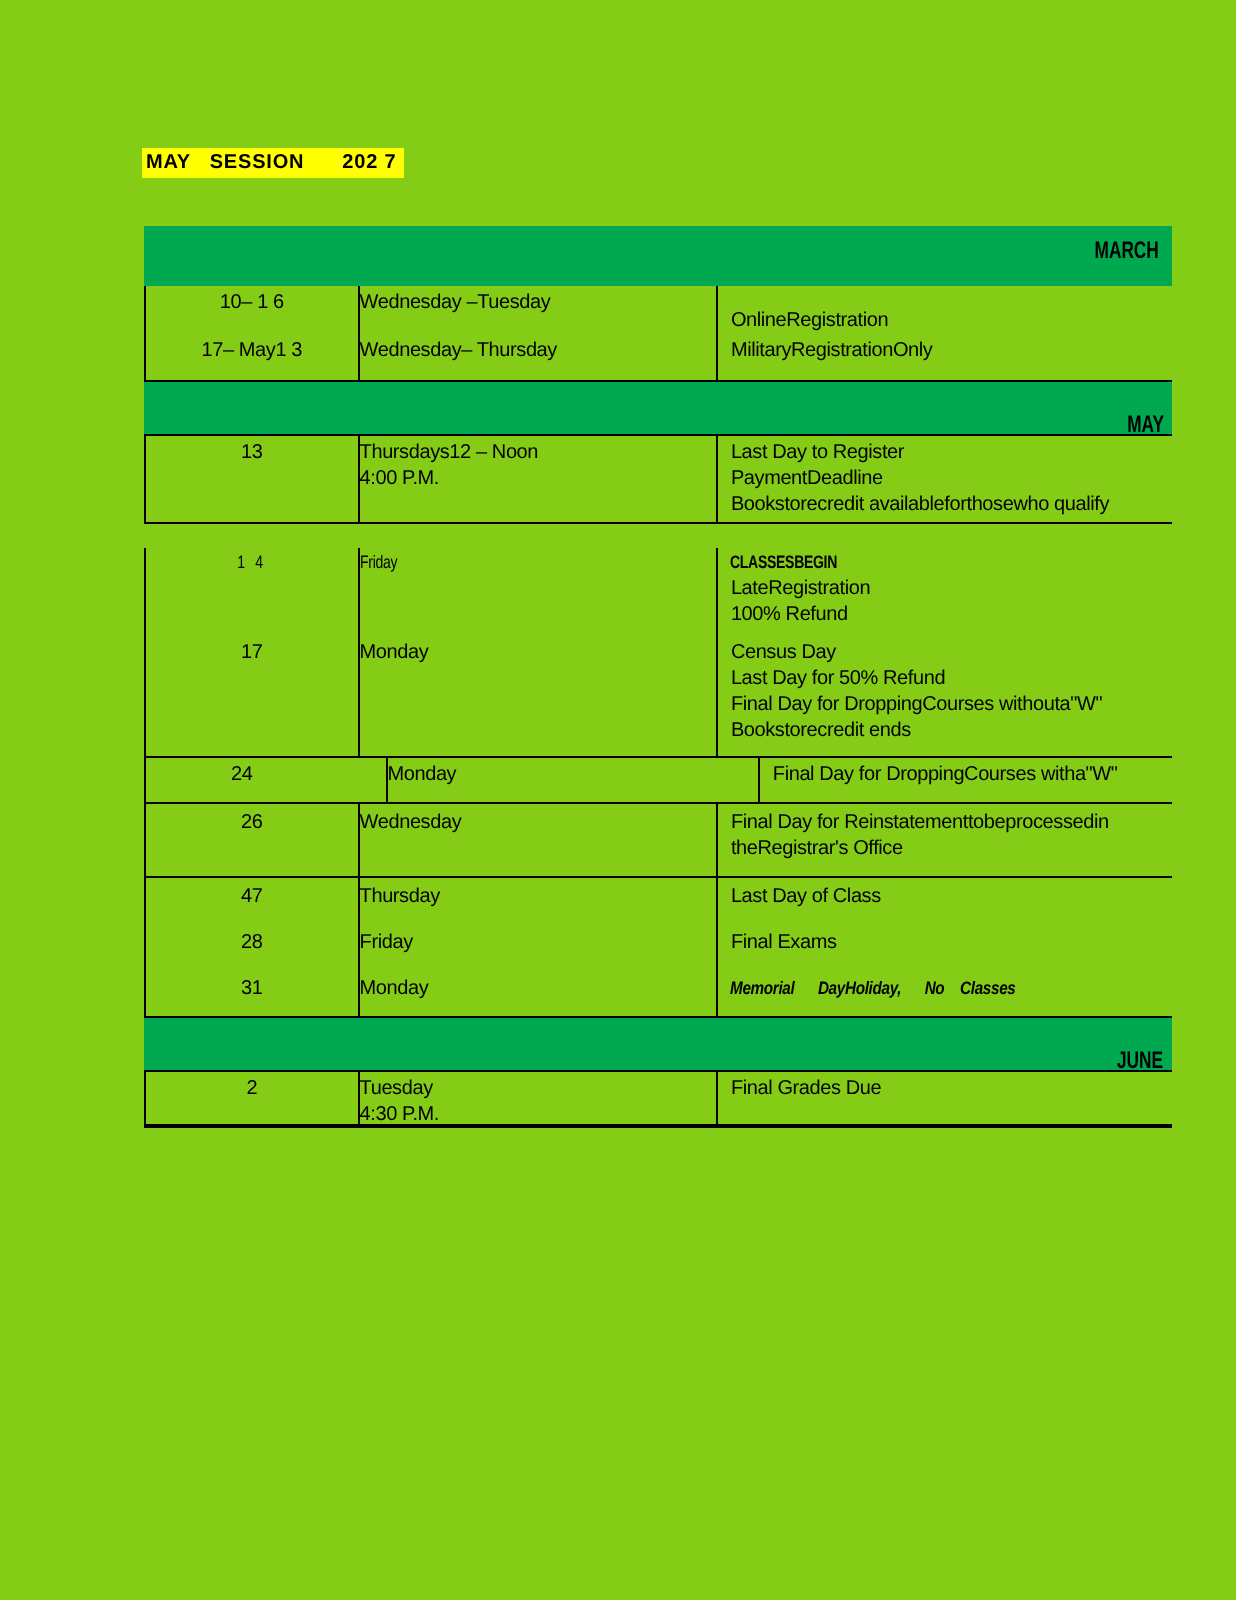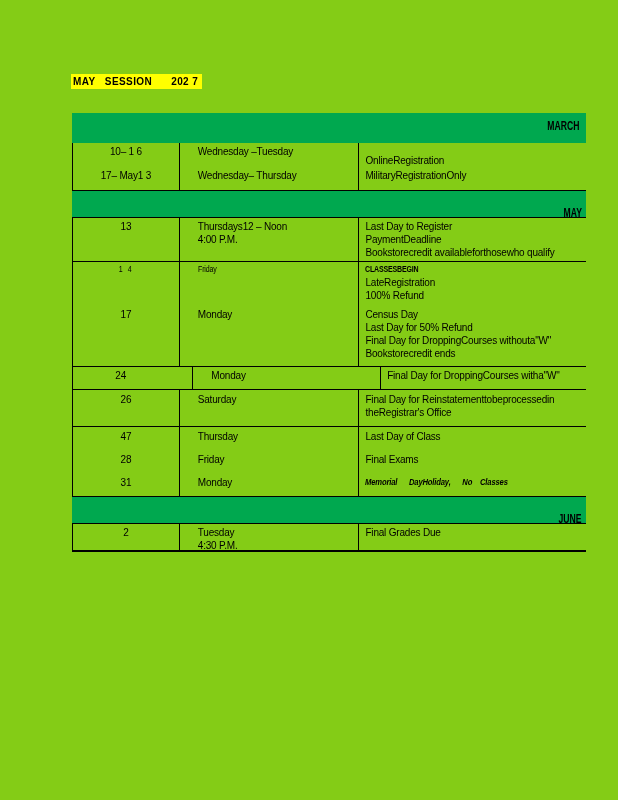--- a/index.html
+++ b/index.html
@@ -36,29 +36,29 @@
   .bar-mid{height:28px;border-top:1px solid var(--border-black,#000);border-bottom:1px solid var(--border-black,#000);padding-top:12px;}
 
   .block{
     width:514px;display:flex;align-items:stretch;
     border-left:1px solid var(--border-black,#000);
   }
   .bb{border-bottom:1px solid var(--border-black,#000);}
   .bb2{border-bottom:2px solid var(--border-black,#000);}
   .h-march{height:47px;}
   .h-13{height:44px;}
-  .h-1417{height:105px;}
+  .h-1417{height:105px;margin-top:12px;}
   .h-24{height:23px;gap:24px;}
   .h-26{height:37px;}
   .h-2731{height:69px;}
   .h-june{height:28px;}
 
   .c{height:100%;}
   .c1{width:106px;text-align:center;}
-  .c2{width:180px;border-left:1px solid var(--border-black,#000);padding-left:18px;}
+  .c2{width:180px;border-left:1px solid var(--border-black,#000);padding-left:0;}
   .c3{width:228px;border-left:1px solid var(--border-black,#000);padding-left:6px;}
 
   .ln{font-size:10px;line-height:13px;letter-spacing:-0.2px;white-space:nowrap;}
   .mt1{margin-top:1px;}
   .mt2{margin-top:2px;}
   .mt3{margin-top:3px;}
   .g6{margin-top:6px;}
   .g10{margin-top:10px;}
   .g11{margin-top:11px;}
   .g32{margin-top:32px;}
@@ -148,21 +148,21 @@
       <div class="c c3">
         <div class="ln mt2">Final Day for DroppingCourses witha"W"</div>
       </div>
     </div>
 
     <div class="block h-26 bb">
       <div class="c c1">
         <div class="ln mt3">26</div>
       </div>
       <div class="c c2">
-        <div class="ln mt3">Saturday</div>
+        <div class="ln mt3">Wednesday</div>
       </div>
       <div class="c c3">
         <div class="ln mt3">Final Day for Reinstatementtobeprocessedin</div>
         <div class="ln">theRegistrar's Office</div>
       </div>
     </div>
 
     <div class="block h-2731">
       <div class="c c1">
         <div class="ln mt3">47</div>

